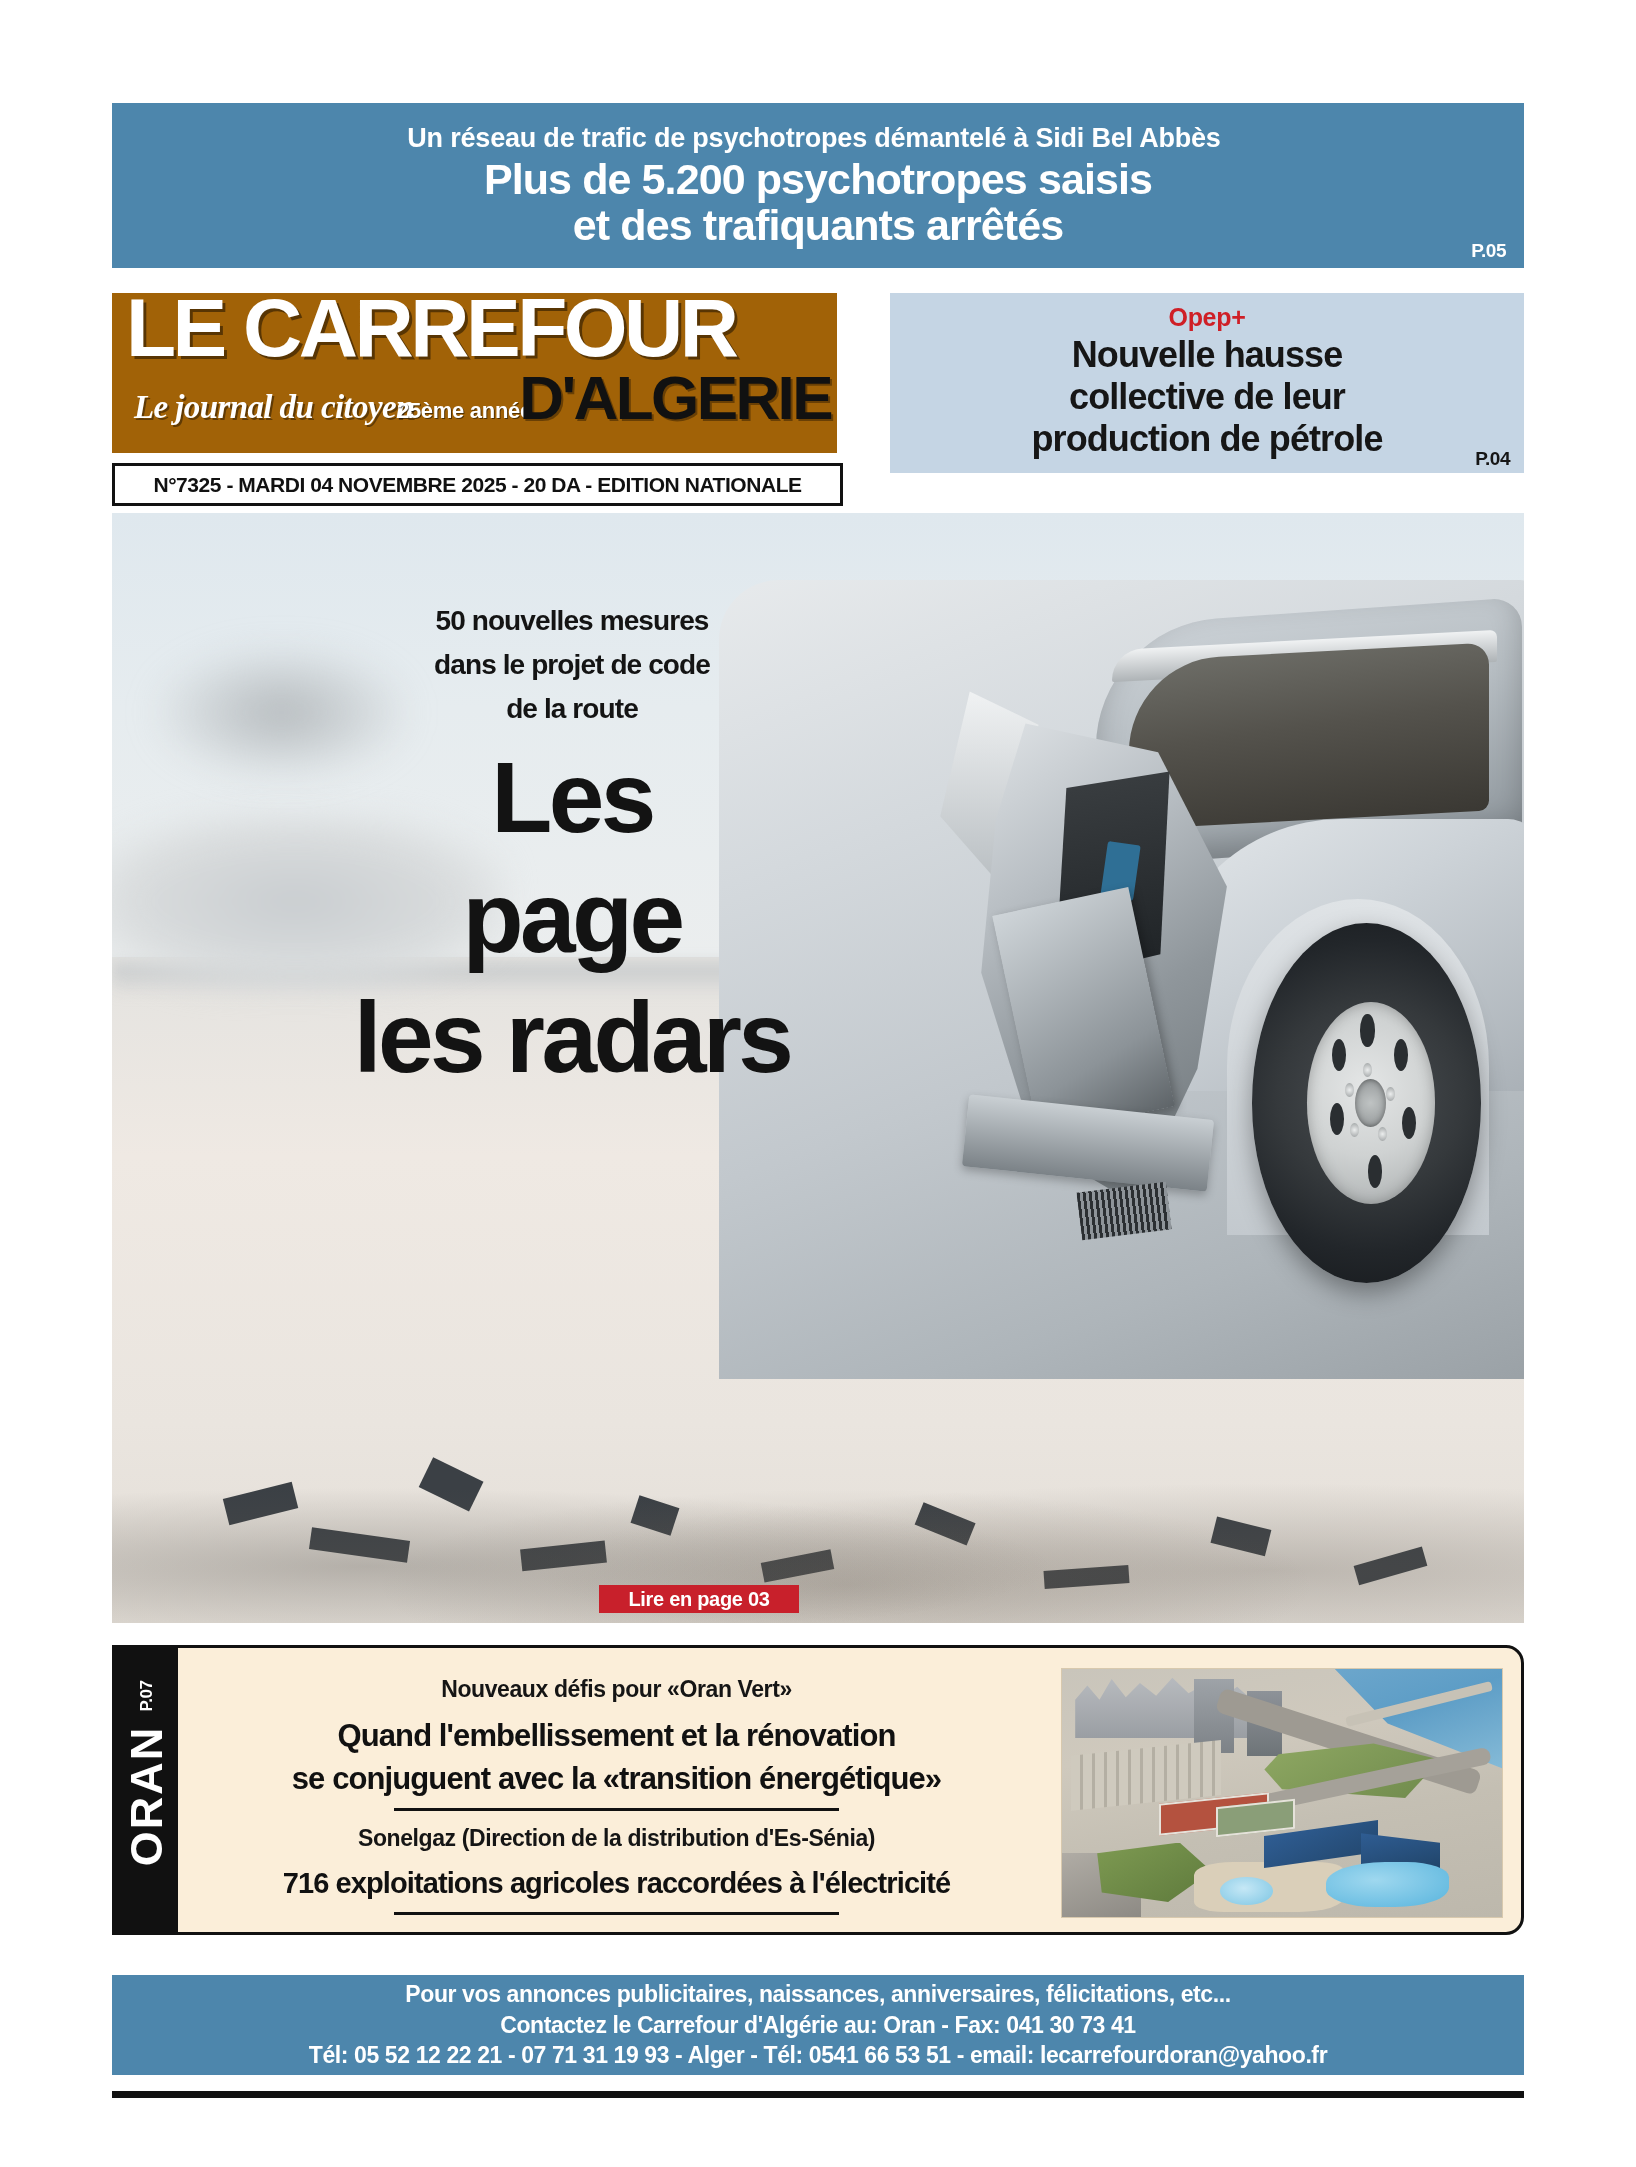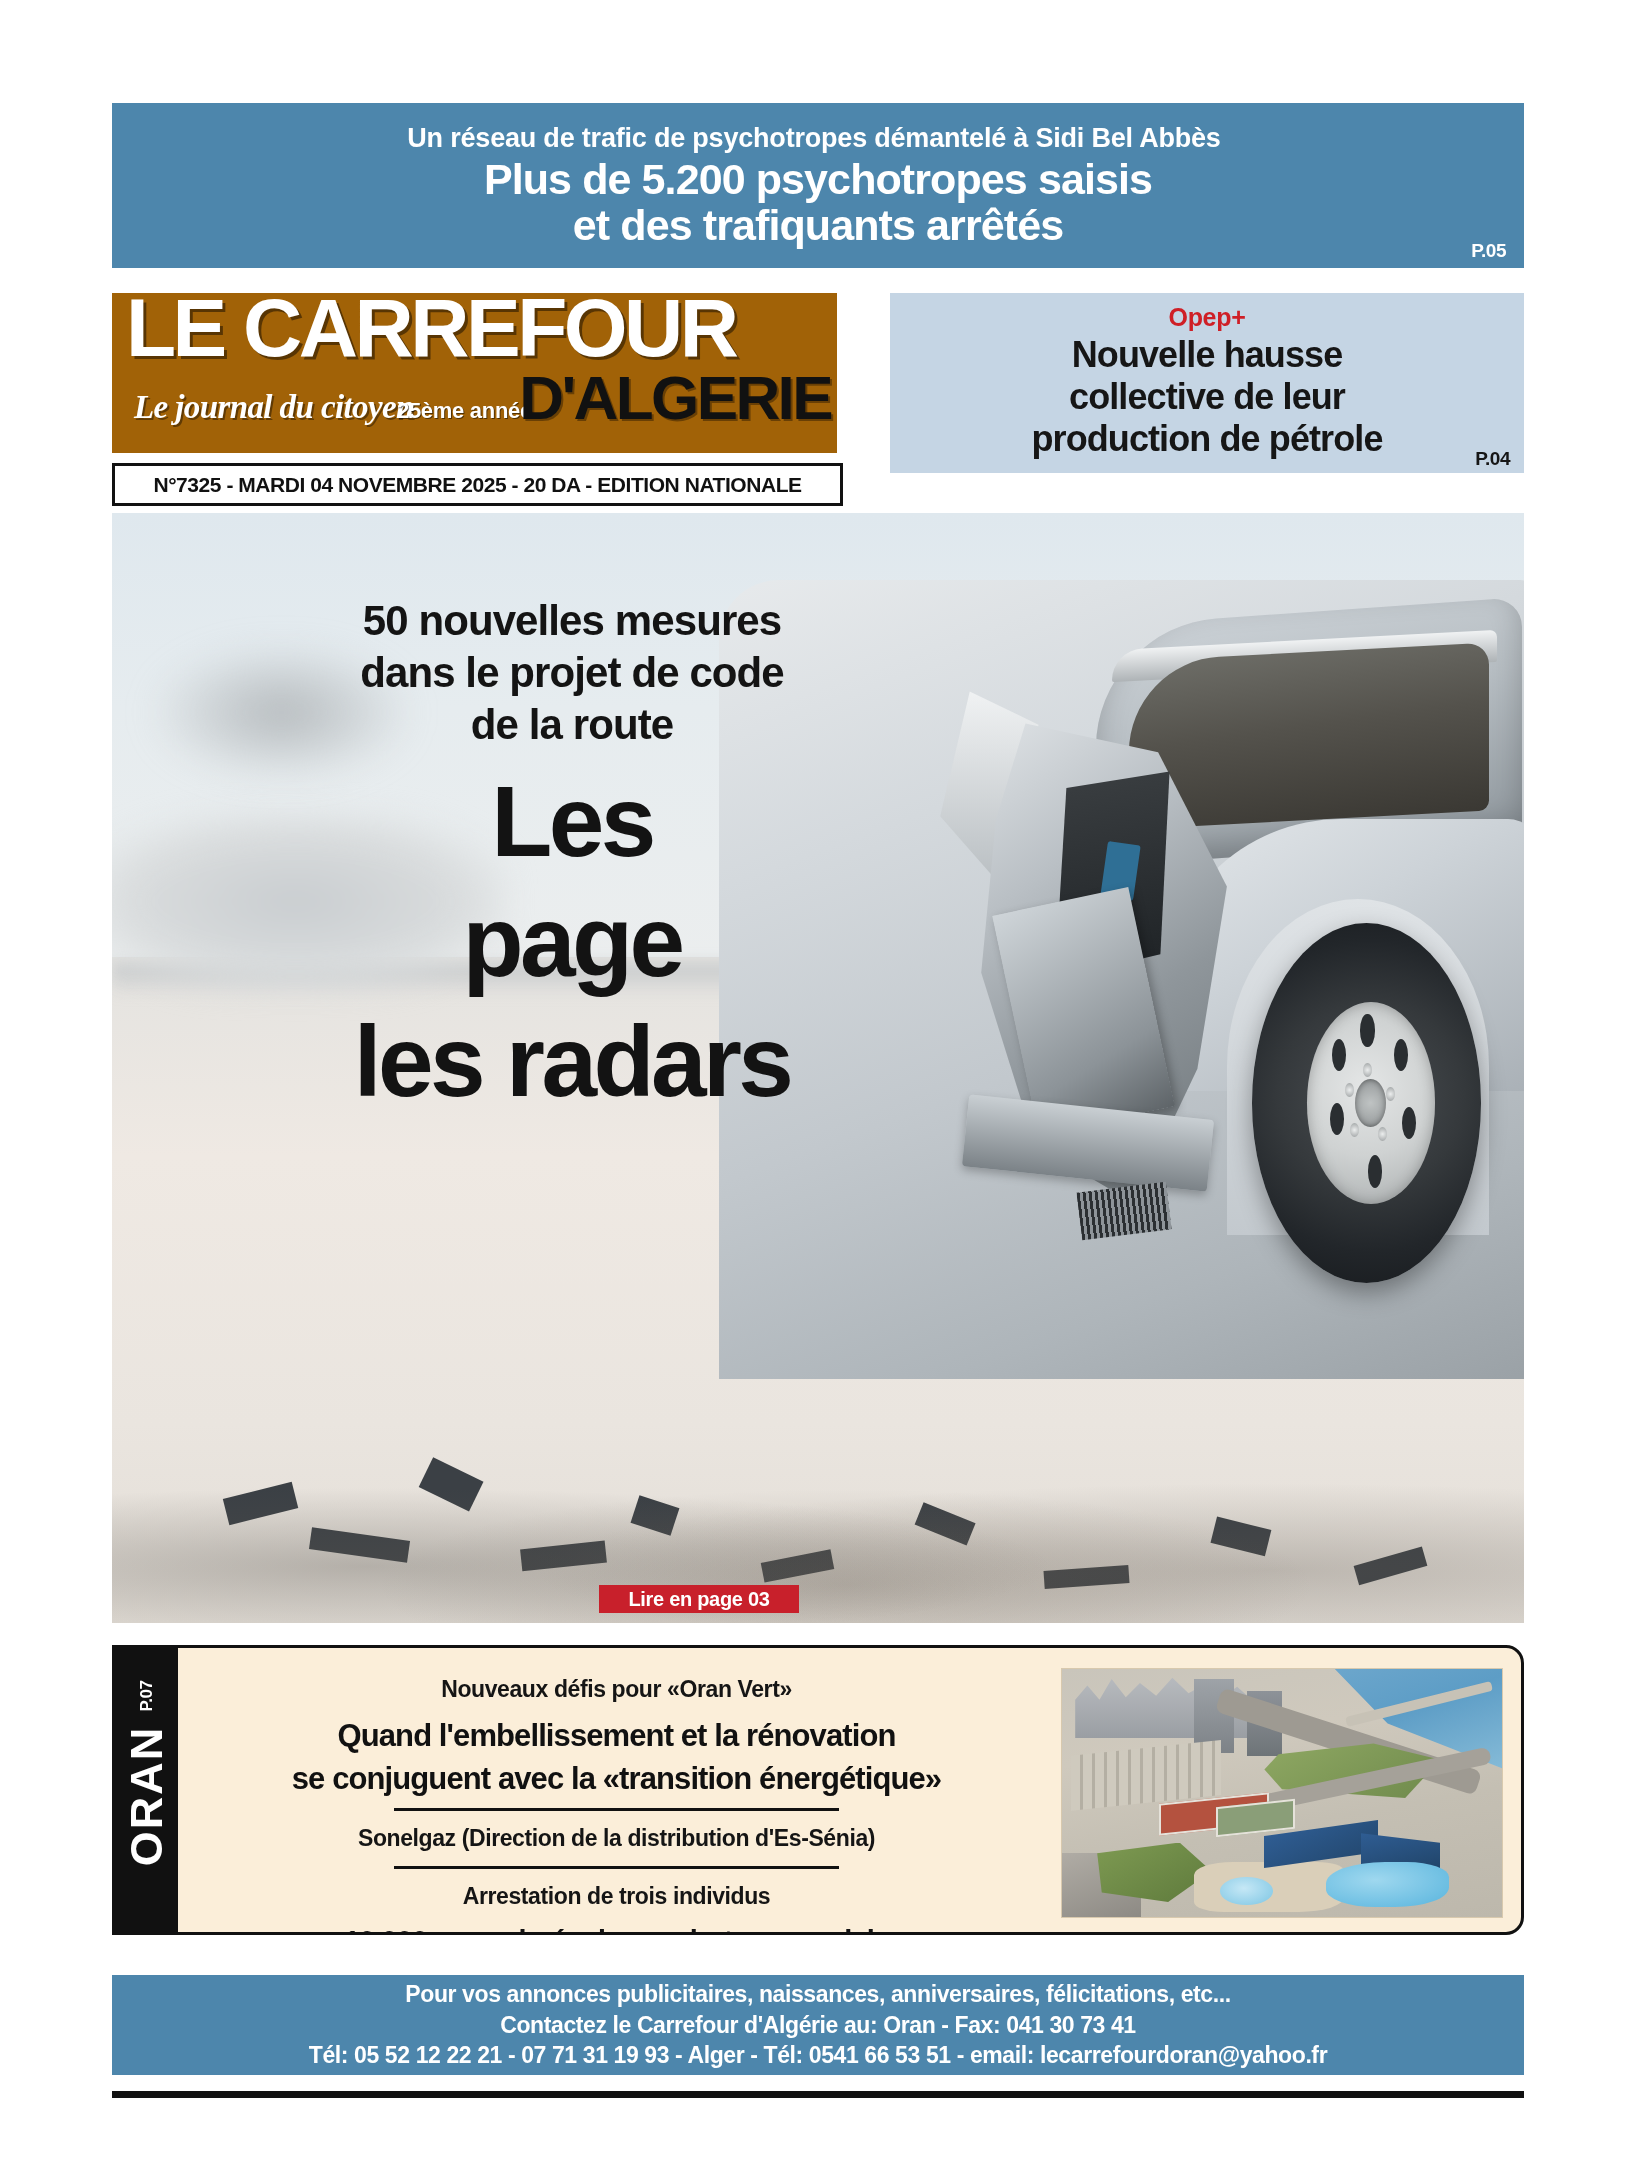--- a/index.html
+++ b/index.html
@@ -221,21 +221,21 @@
       radial-gradient(ellipse at 52% 80%,rgba(110,100,88,.3) 0,rgba(110,100,88,0) 45%),
       radial-gradient(ellipse at 82% 72%,rgba(95,88,80,.3) 0,rgba(95,88,80,0) 45%);
   }
 
   
   .photo-text{
     position:absolute;left:150px;top:80px;width:620px;text-align:center;
     z-index:6;
   }
   .ph-kicker{
-    margin:4px;font-size:42px;font-weight:bold;color:#141414;
+    margin:12px;font-size:28px;font-weight:bold;color:#141414;
     line-height:1.14;letter-spacing:-0.9px;
   }
   .ph-head{
     margin:24px 0 0 0;font-size:100px;font-weight:bold;color:#131313;
     line-height:.96;letter-spacing:-3.6px;
   }
   .lire-badge{
     position:absolute;left:487px;top:1072px;width:200px;height:28px;
     background:#c8202b;color:#fff;z-index:7;
     display:flex;align-items:center;justify-content:center;
@@ -478,20 +478,21 @@
 
         <div>
           <p class="ok-kicker">Nouveaux défis pour «Oran Vert»</p>
           <p class="ok-head">Quand l'embellissement et la rénovation</p>
           <p class="ok-head">se conjuguent avec la «transition énergétique»</p>
         </div>
         <div class="ok-rule"></div>
 
         <div>
           <p class="ok-kicker">Sonelgaz (Direction de la distribution d'Es-Sénia)</p>
+          <p class="ok-head sm">716 exploitations agricoles raccordées à l'électricité</p>
         </div>
         <div class="ok-rule"></div>
 
         <div>
           <p class="ok-kicker">Arrestation de trois individus</p>
           <p class="ok-head sm">10 000 comprimés de psychotropes saisis</p>
         </div>
 
       </div>
       <div class="oran-photo">

